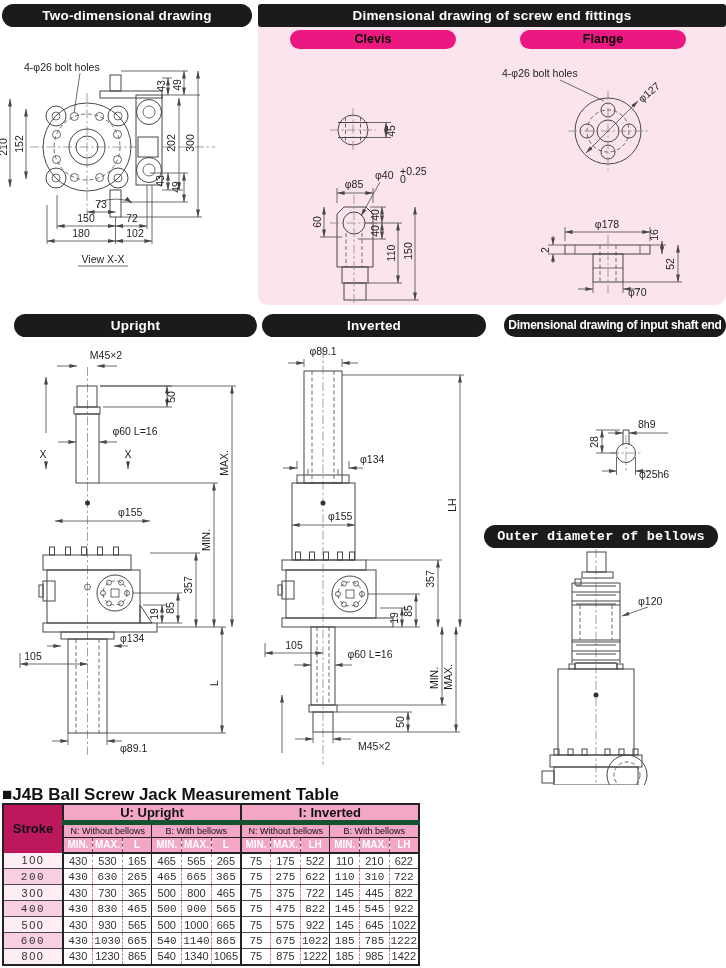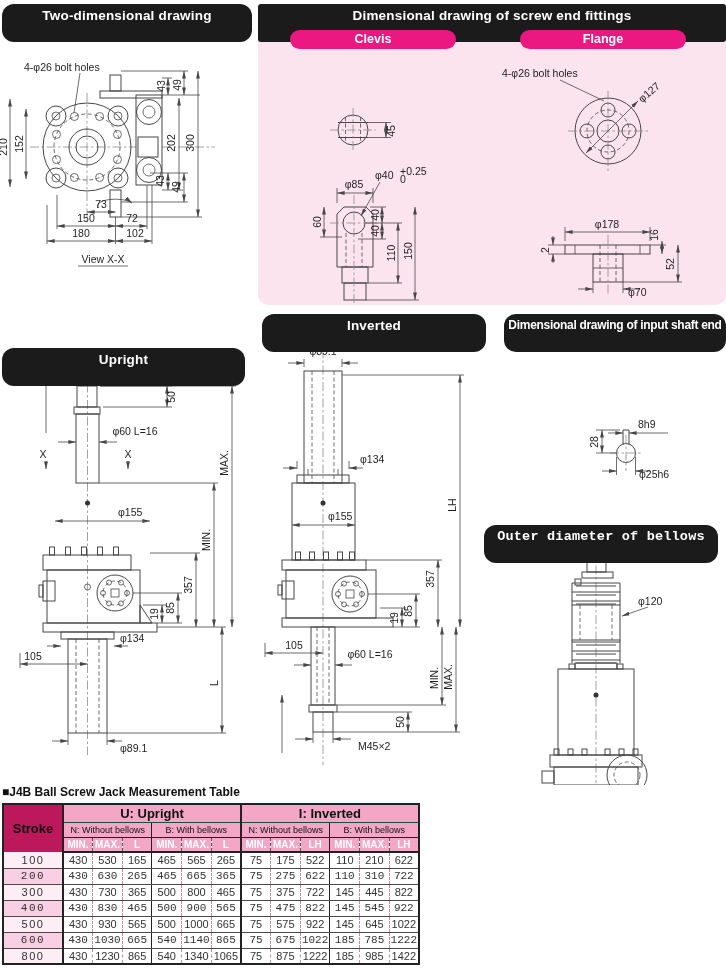--- a/index.html
+++ b/index.html
@@ -1,43 +1,43 @@
 <!DOCTYPE html>
 <html><head>
 <meta charset="utf-8">
 <style>
   * { margin:0; padding:0; box-sizing:border-box; }
   html,body { width:726px; height:968px; }
   body { position:relative; background:#ffffff; font-family:"Liberation Sans","DejaVu Sans",sans-serif; overflow:hidden; }
 
   .pill { position:absolute; background:#1b1b1b; color:#fff; font-size:13.5px; font-weight:bold;
-          text-align:center; height:38px; line-height:23px; border-radius:12px; letter-spacing:.2px; z-index:3; }
+          text-align:center; height:23px; line-height:23px; border-radius:12px; letter-spacing:.2px; z-index:3; }
   .bar  { border-radius:3px; }
   .pill.small { font-size:12px; letter-spacing:-0.3px; }
 
   #pinkPanel { position:absolute; left:258px; top:4px; width:468px; height:301px;
                background:#fce4ef; border-radius:10px; z-index:1; }
 
-  .magpill { position:absolute; background:#ec1882; color:#ffffff; height:19px; line-height:19px;
+  .magpill { position:absolute; background:#ec1882; color:#000000; height:19px; line-height:19px;
              border-radius:10px; font-size:12.5px; font-weight:bold; text-align:center; width:166px; z-index:3; }
 
   svg { position:absolute; z-index:2; }
   svg text { font-family:"Liberation Sans","DejaVu Sans",sans-serif; font-size:10.5px; fill:#1d1d1d; }
   .draw { stroke:#474747; fill:none; stroke-width:1; }
   .thin { stroke:#474747; fill:none; stroke-width:0.8; }
   .dim  { stroke:#474747; fill:none; stroke-width:0.8; }
   .cl   { stroke:#8a8a8a; fill:none; stroke-width:0.8; stroke-dasharray:9 2.5 2.5 2.5; }
   .hid  { stroke:#474747; fill:none; stroke-width:0.8; stroke-dasharray:4 2.5; }
   .wfill{ fill:#ffffff; }
 
-  #tableTitle { position:absolute; left:2px; top:785px; font-size:12px; font-weight:bold; color:#111; }
+  #tableTitle { position:absolute; left:2px; top:785px; font-size:17px; font-weight:bold; color:#111; }
   #mtable { position:absolute; left:2px; top:803px; width:416px; border-collapse:collapse;
             table-layout:fixed; border:2px solid #222; z-index:2; }
   #mtable th, #mtable td { text-align:center; vertical-align:middle; overflow:hidden; white-space:nowrap; padding:0; }
-  .grp  { background:#f3a6c5; font-size:13px; font-weight:bold; height:18px; border-bottom:1px solid #14532d; color:#101010; }
+  .grp  { background:#f3a6c5; font-size:13px; font-weight:bold; height:18px; border-bottom:5px solid #14532d; color:#101010; }
   .sub  { background:#f3a6c5; font-size:9px;  font-weight:normal; height:15px; border-bottom:1px solid #222; color:#101010; }
   .colh { background:#f3a6c5; font-size:10px; font-weight:bold; color:#ffffff; height:15px; border-bottom:2px solid #222; }
   .stroke-h { background:#be185d; font-size:13px; font-weight:bold; color:#101010; border-right:2px solid #222; }
   #mtable tbody td { height:16px; font-size:11px; color:#333; border-bottom:1px solid #4a4a4a; background:#fff; }
   .stroke-cell { font-size:14px; letter-spacing:1.5px; color:#3c3c3c; background:#fdeef6 !important; border-right:2px solid #222; }
   tr.stripe td { background:#fde6f1;font-family:Liberation Mono, monospace; }
   tr.stripe td.stroke-cell { background:#f9d0e3 !important; }
   .bL  { border-left:1px solid #222; }
   .bLL { border-left:2px solid #222; }
   .bD  { border-left:1px dashed #c58aa6; }
@@ -45,21 +45,21 @@
 </style>
 </head>
 <body>
 
 <div id="pinkPanel"></div>
 
 <div class="pill" style="left:2px;top:4px;width:250px;">Two-dimensional drawing</div>
 <div class="pill bar" style="left:258px;top:4px;width:468px;">Dimensional drawing of screw end fittings</div>
 <div class="magpill" style="left:290px;top:30px;">Clevis</div>
 <div class="magpill" style="left:520px;top:30px;">Flange</div>
-<div class="pill" style="left:2px;top:314px;width:243px;margin-top:34px;">Upright</div>
+<div class="pill" style="left:14px;top:314px;width:243px;">Upright</div>
 <div class="pill" style="left:262px;top:314px;width:224px;">Inverted</div>
 <div class="pill small" style="left:504px;top:314px;width:222px;">Dimensional drawing of input shaft end</div>
 <div class="pill" style="left:484px;top:525px;width:234px;font-family:Liberation Mono, monospace;">Outer diameter of bellows</div>
 
 <svg style="left:0;top:55px;" width="256" height="250" viewBox="0 0 256 250">
   <defs>
       <marker id="mA" viewBox="0 0 10 6" refX="9.5" refY="3" markerWidth="10" markerHeight="6" orient="auto-start-reverse">
         <path d="M0,.6 L10,3 L0,5.4 Z" fill="#474747"></path>
       </marker>
     </defs>

